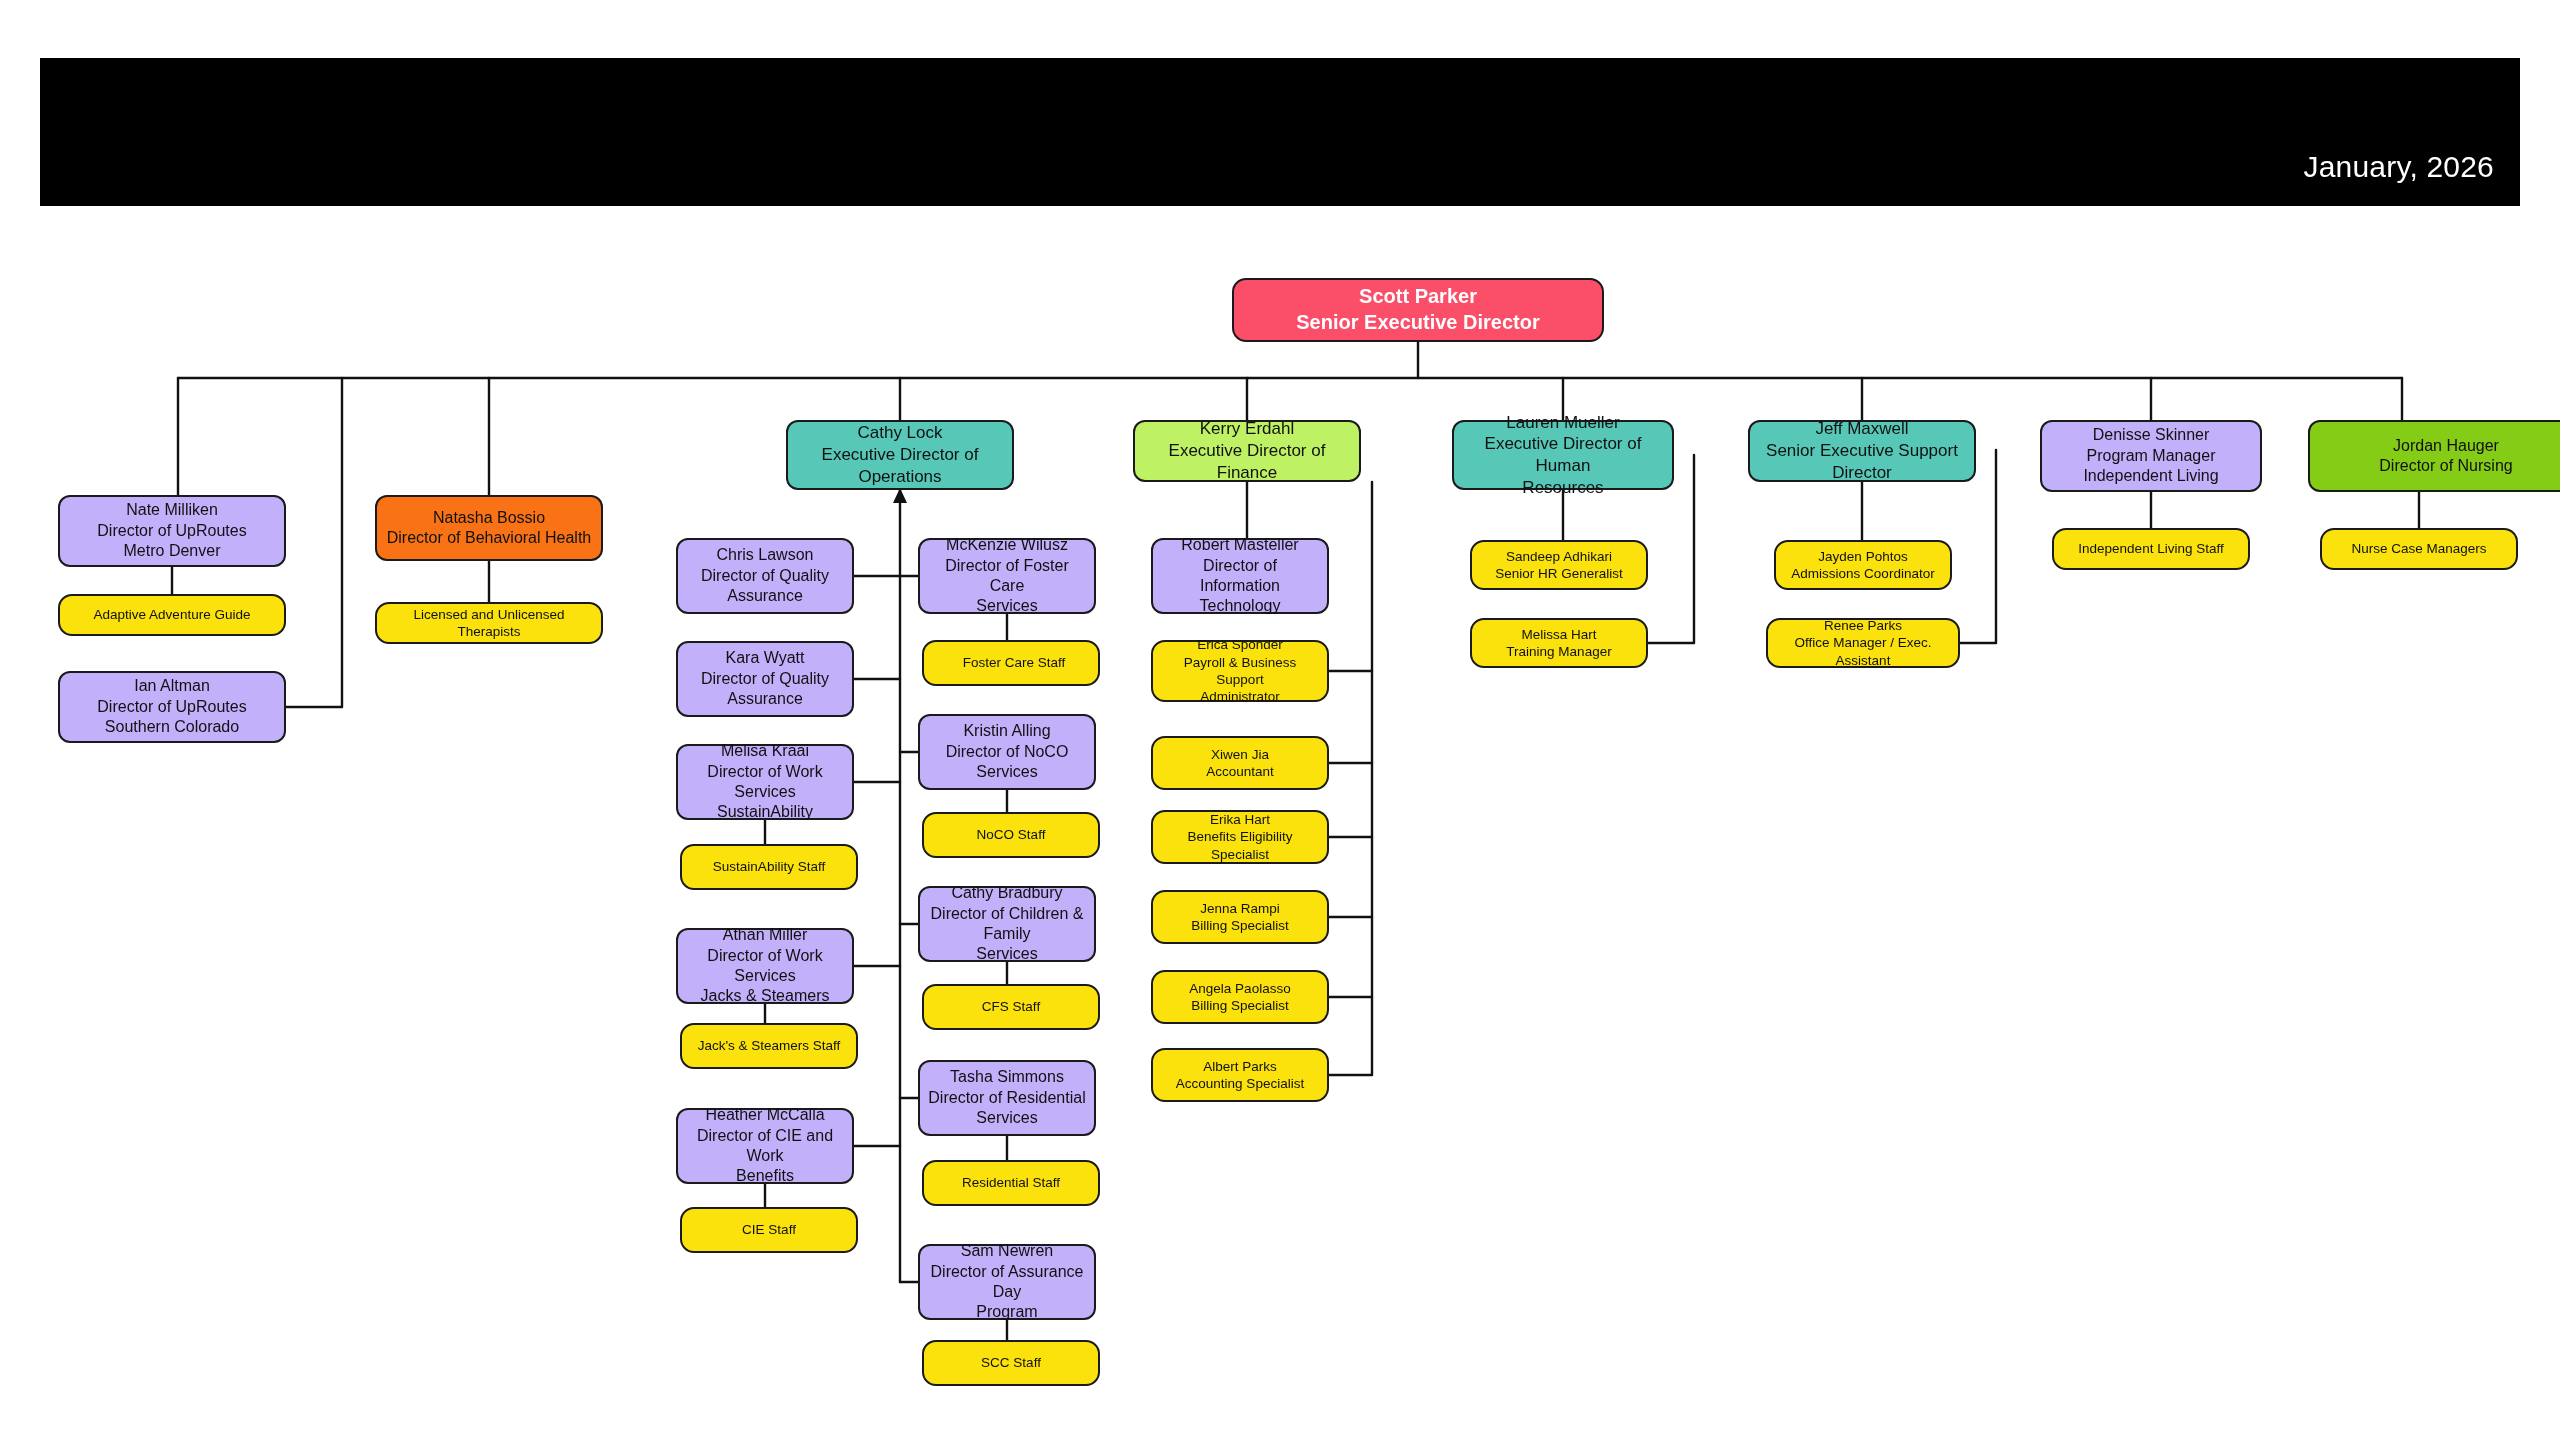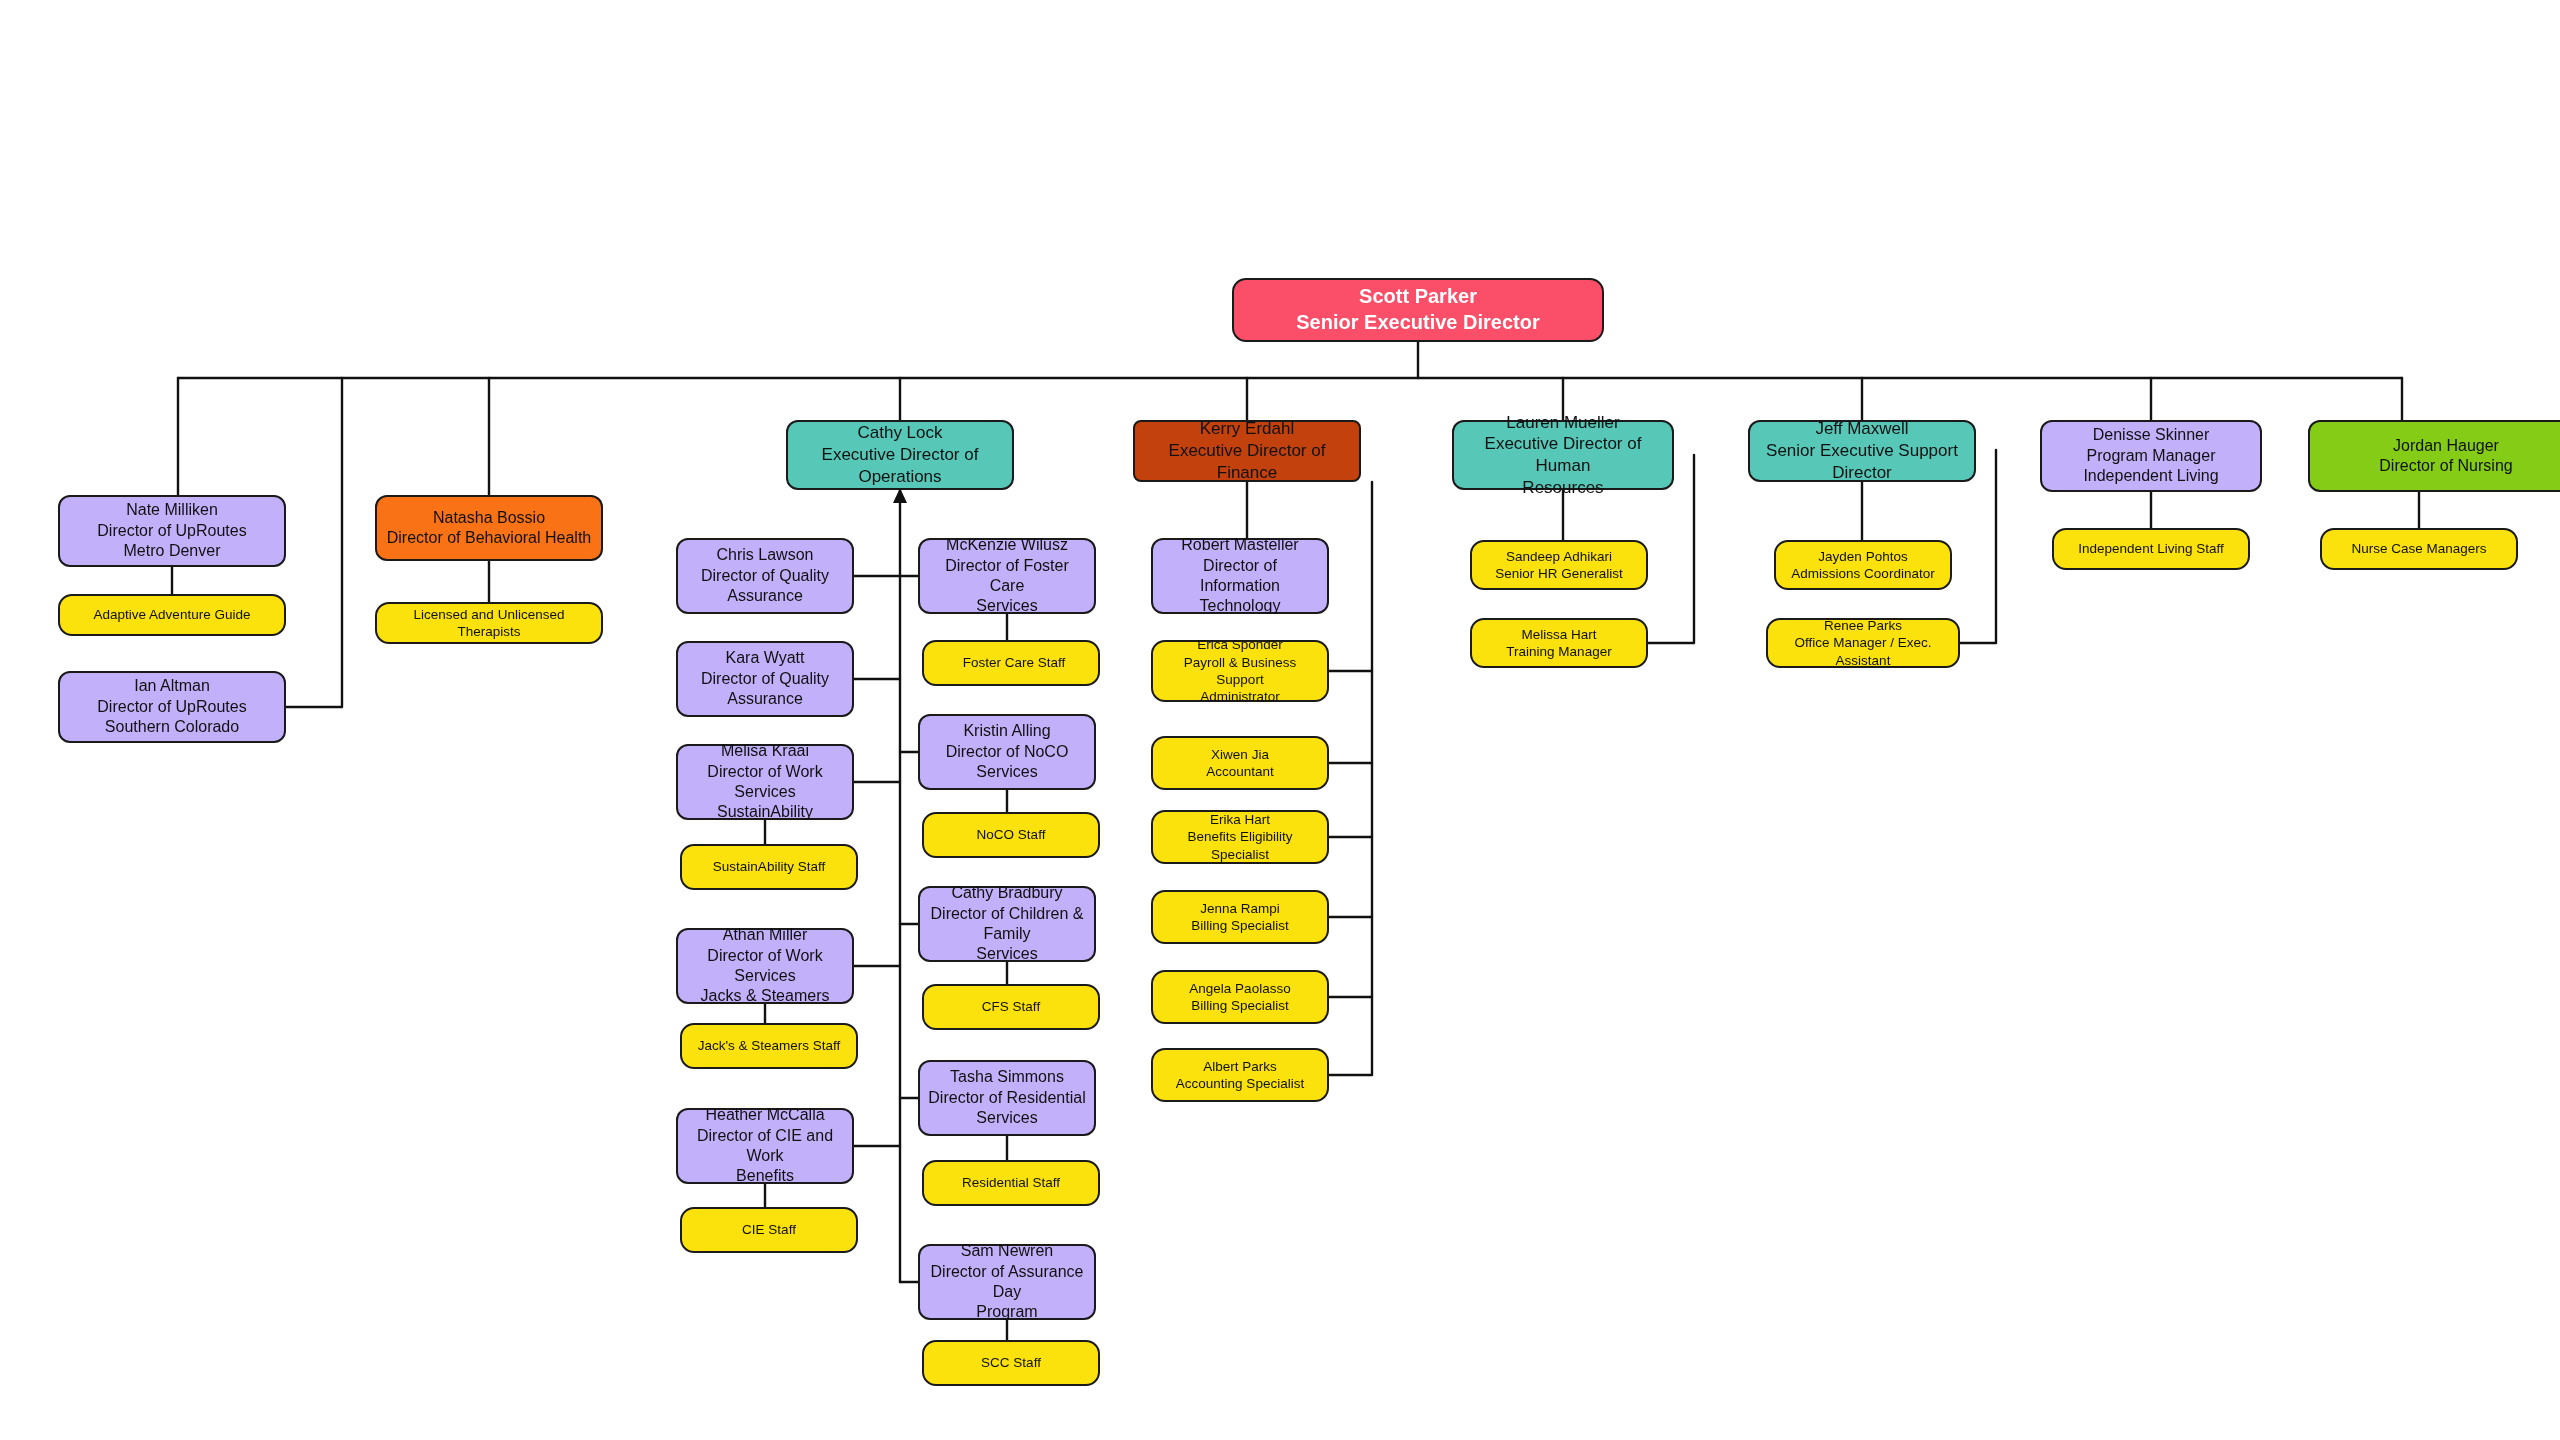--- a/index.html
+++ b/index.html
@@ -136,20 +136,23 @@
         <path d="M1563,490 L1563,540"></path>
         <path d="M1694,455 L1694,643 L1648,643"></path>
         <path d="M1862,482 L1862,540"></path>
         <path d="M1996,450 L1996,643 L1960,643"></path>
         <path d="M2151,492 L2151,528"></path>
         <path d="M2419,492 L2419,528"></path>
       </g>
     <polygon points="900,488 893,503 907,503" fill="#111111" stroke="none"></polygon>
   </svg>
 
+  <div class="banner">
+    <div class="banner-date">January, 2026</div>
+  </div>
 
   <div id="node-layer">
       <div class="node t-root" style="left: 1232px; top: 278px; width: 372px; height: 64px; background: rgb(251, 78, 104);">
         <div class="node-lines">
           <span>Scott Parker</span>
           <span>Senior Executive Director</span>
         </div>
       </div>
       <div class="node t-dir" style="left: 58px; top: 495px; width: 228px; height: 72px; background: rgb(195, 176, 251);">
         <div class="node-lines">
@@ -289,21 +292,21 @@
           <span>Sam Newren</span>
           <span>Director of Assurance Day</span>
           <span>Program</span>
         </div>
       </div>
       <div class="node t-staff-sm" style="left: 922px; top: 1340px; width: 178px; height: 46px; background: rgb(251, 226, 12);">
         <div class="node-lines">
           <span>SCC Staff</span>
         </div>
       </div>
-      <div class="node t-exec" style="left: 1133px; top: 420px; width: 228px; height: 62px; background: #c2410c; border-radius: 8px;">
+      <div class="node t-exec" style="left: 1133px; top: 420px; width: 228px; height: 62px; background: #bef264;">
         <div class="node-lines">
           <span>Kerry Erdahl</span>
           <span>Executive Director of Finance</span>
         </div>
       </div>
       <div class="node t-dir" style="left: 1151px; top: 538px; width: 178px; height: 76px; background: rgb(195, 176, 251);">
         <div class="node-lines">
           <span>Robert Masteller</span>
           <span>Director of Information</span>
           <span>Technology</span>

